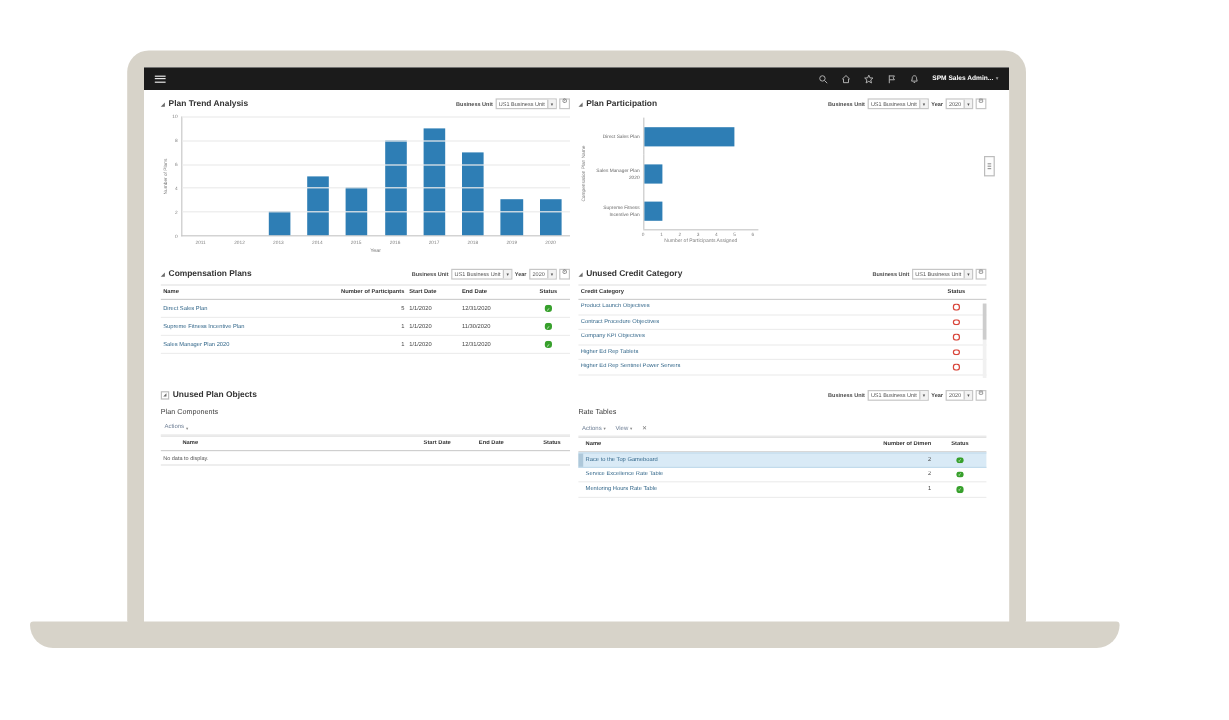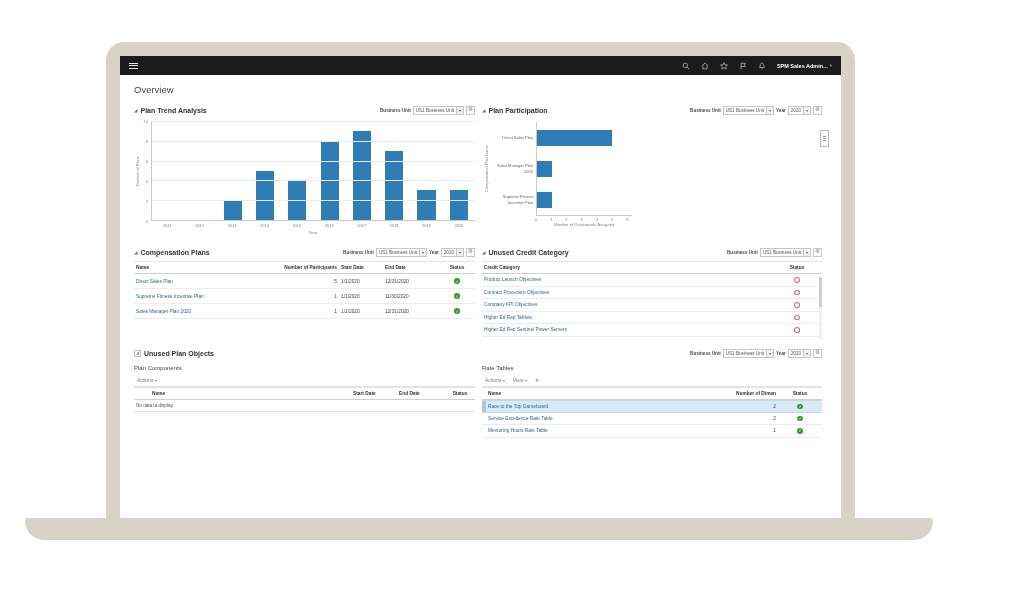--- a/index.html
+++ b/index.html
@@ -174,21 +174,20 @@
               </svg>
           </span>
           <div class="user">
             <span class="user-label">SPM Sales Admin...</span>
             <span class="user-caret">▾</span>
           </div>
         </div>
       </div>
 
       <div class="content">
-        <div class="overview">Overview</div>
 
         <div class="grid-row row1">
 
           <div class="col-l">
             <div class="panel-head">
               <span class="disc">◢</span>
               <span class="panel-title">Plan Trend Analysis</span>
               <div class="filters">
                 <span class="flabel">Business Unit</span>
                 <div class="select">

